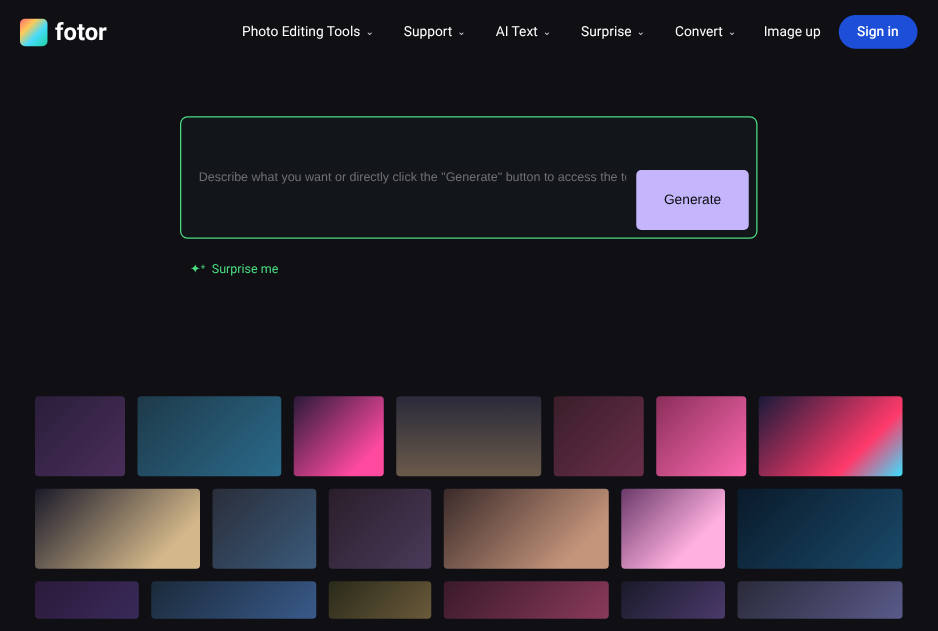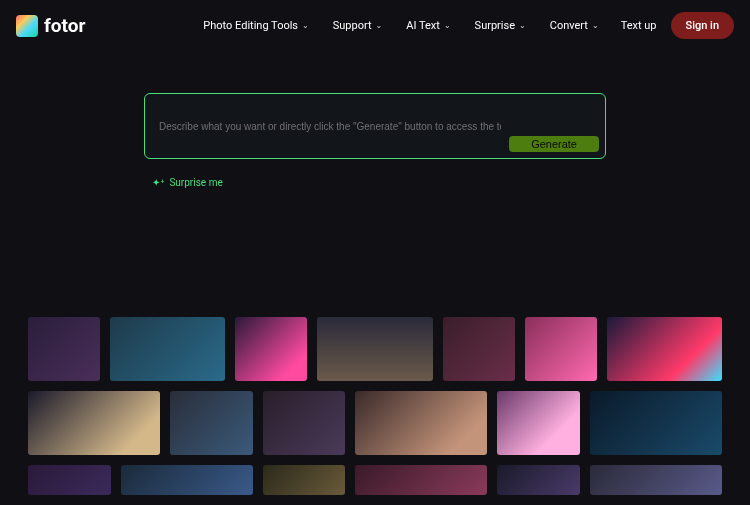--- a/index.html
+++ b/index.html
@@ -57,21 +57,21 @@
       gap: 14px;
     }
     .signup {
       font-size: 11px;
       color: #fff;
       cursor: pointer;
     }
     .signin {
       font-size: 11px;
       color: #fff;
-      background: #7f1d1d;
+      background: #1d4ed8;
       padding: 7px 15px;
       border-radius: 14px;
       cursor: pointer;
       font-weight: 500;
     }
     .hero {
       text-align: center;
       padding: 42px 60px 20px;
     }
     .title {
@@ -104,24 +104,24 @@
       flex: 1;
       background: transparent;
       border: none;
       color: #888;
       font-size: 10px;
       padding: 4px 8px;
       outline: none;
     }
     .prompt-input::placeholder { color: #707074; }
     .generate-btn {
-      background: #4d7c0f;
+      background: #c4b5fd;
       color: #0a0a0a;
       border: none;
-      padding: 2px 22px;
+      padding: 18px 22px;
       border-radius: 4px;
       font-size: 11px;
       font-weight: 500;
       cursor: pointer;
       margin-top: 36px;
     }
     .surprise {
       max-width: 462px;
       margin: 0 auto;
       text-align: left;
@@ -204,21 +204,21 @@
     <div class="nav-item">
       <span>Surprise</span>
       <span class="chevron">⌄</span>
     </div>
     <div class="nav-item">
       <span>Convert</span>
       <span class="chevron">⌄</span>
     </div>
   </nav>
   <div class="auth">
-    <span class="signup">Text up</span>
+    <span class="signup">Image up</span>
     <span class="signin">Sign in</span>
   </div>
 </header>
 
 <section class="hero">
 
   <div class="prompt-bar">
     <input class="prompt-input" type="text" placeholder="Describe what you want or directly click the &quot;Generate&quot; button to access the too" style="">
     <button class="generate-btn">Generate</button>
   </div>

